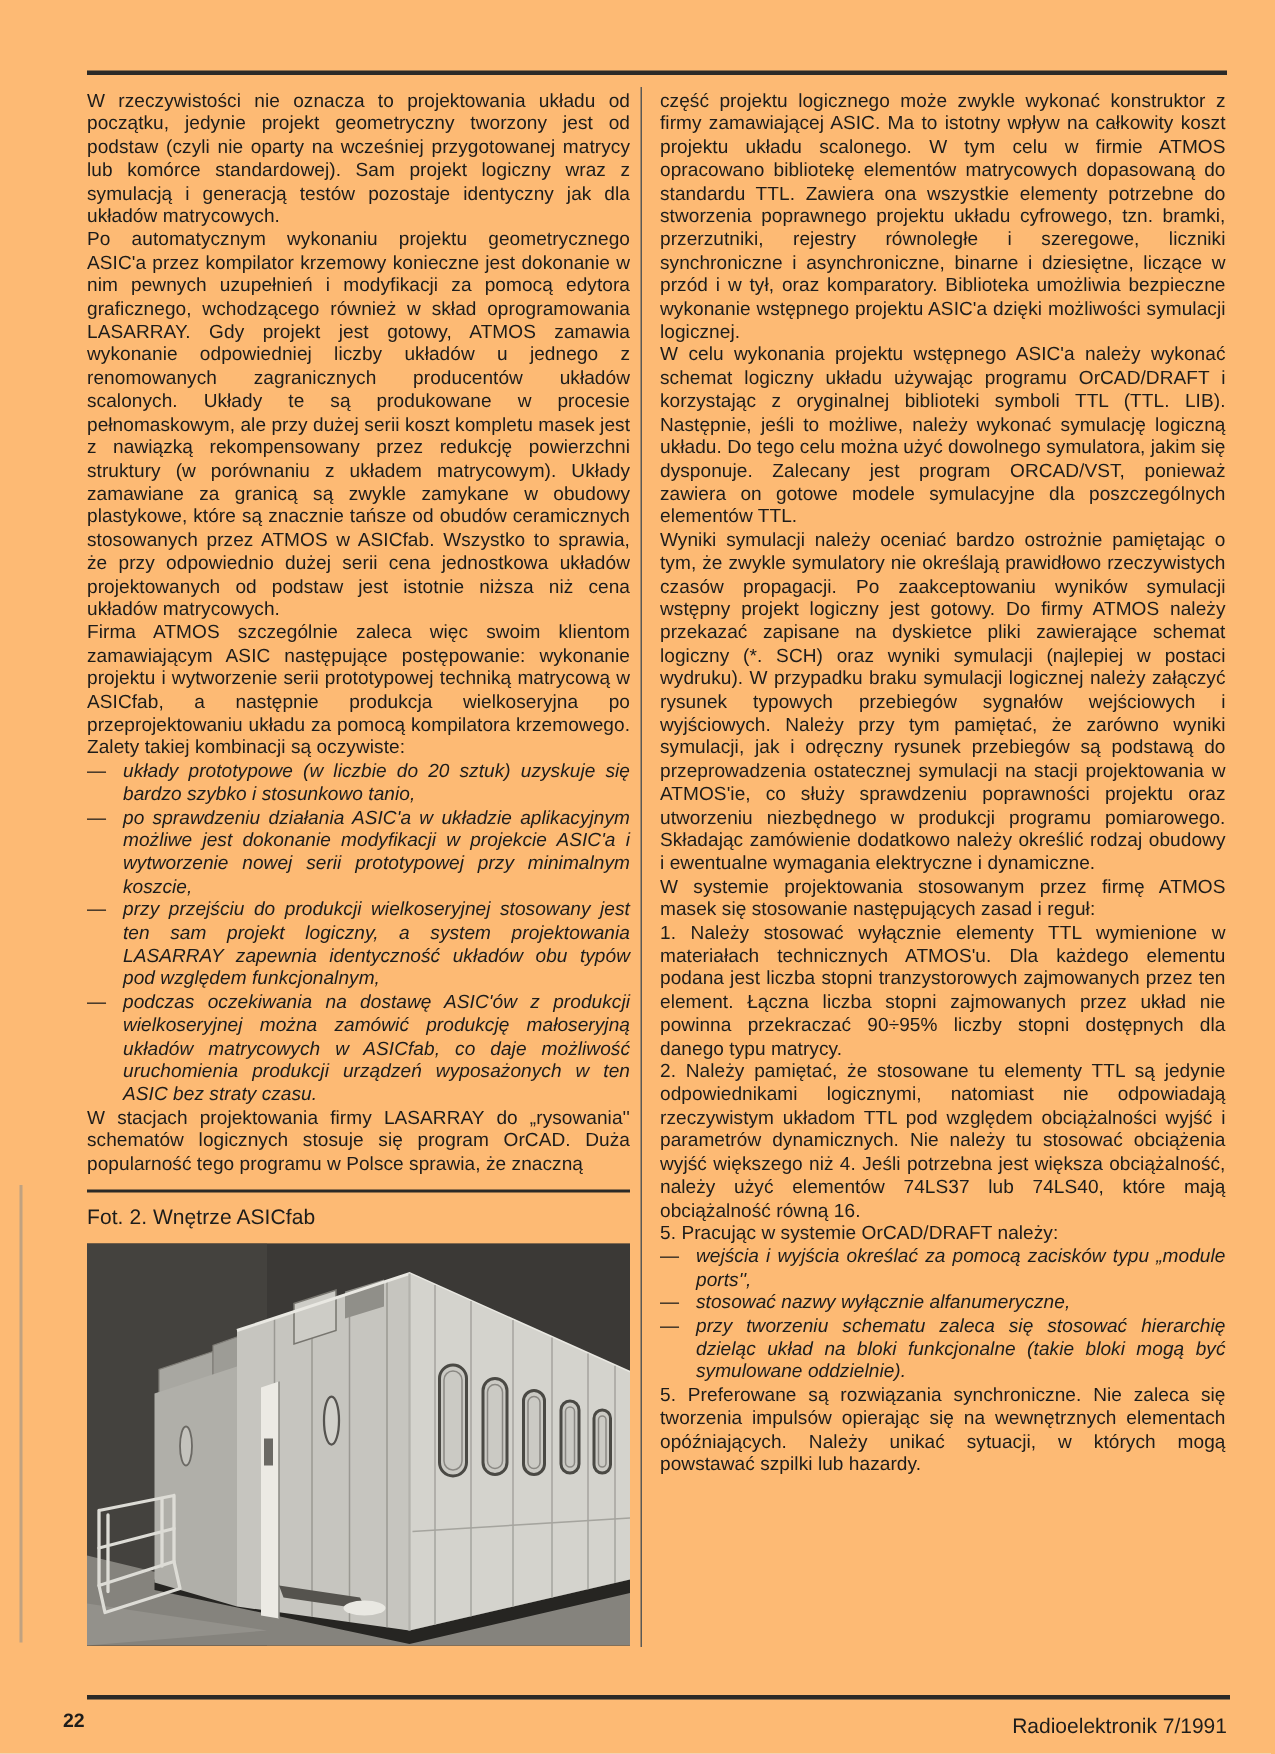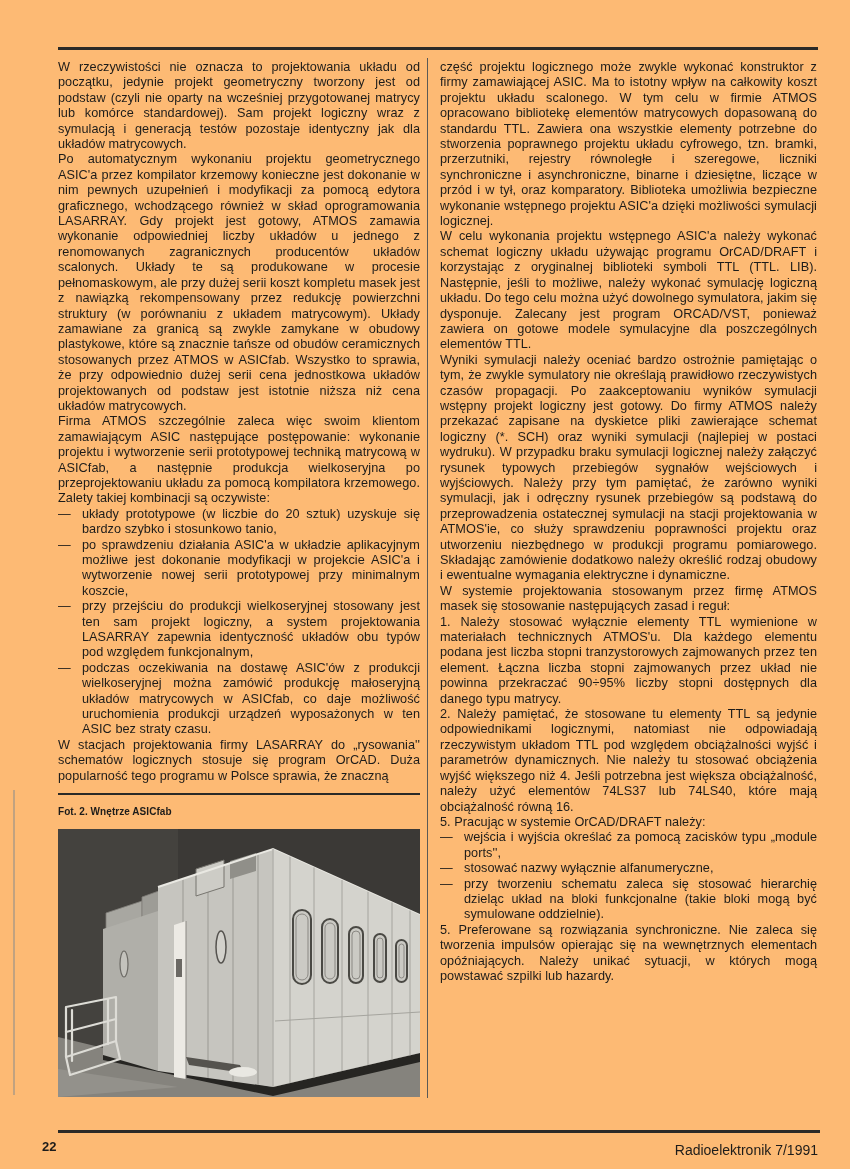--- a/index.html
+++ b/index.html
@@ -14,24 +14,24 @@
   .col-divider{position:absolute;left:427px;top:58px;width:1px;height:1040px;background:#5a5955;}
   .scan-artifact{position:absolute;left:13px;top:790px;width:2px;height:305px;background:#8f8e8a;opacity:.55;}
 
   .col{position:absolute;top:60px;font-size:12.7px;line-height:15.4px;letter-spacing:.05px;}
   .col-left{left:58px;width:362px;}
   .col-right{left:440px;width:377px;}
   .col p{margin:0;text-align:justify;}
   .gap{margin-top:5px;}
   .dash-row{display:flex;}
   .dash-row .marker{flex:none;width:24px;}
-  .dash-row .btxt{flex:1;text-align:justify;}
+  .dash-row .btxt{flex:1;text-align:justify;font-style:italic;}
 
   .caption-rule{margin-top:9px;height:2px;background:#2b2a27;}
-  .photo-caption{margin-top:9px;font-weight:bold;font-size:10px;}
+  .photo-caption{margin-top:9px;font-weight:normal;font-size:14px;}
   .photo-frame{margin-top:9px;width:362px;height:268px;background:#3b3936;}
   .photo-frame svg{display:block;}
 
   .page-number{position:absolute;left:42px;top:1139px;font-size:13px;font-weight:bold;}
   .journal-name{position:absolute;right:32px;top:1142px;font-size:14px;}
 </style>
 </head>
 <body>
 
 <div class="page">

